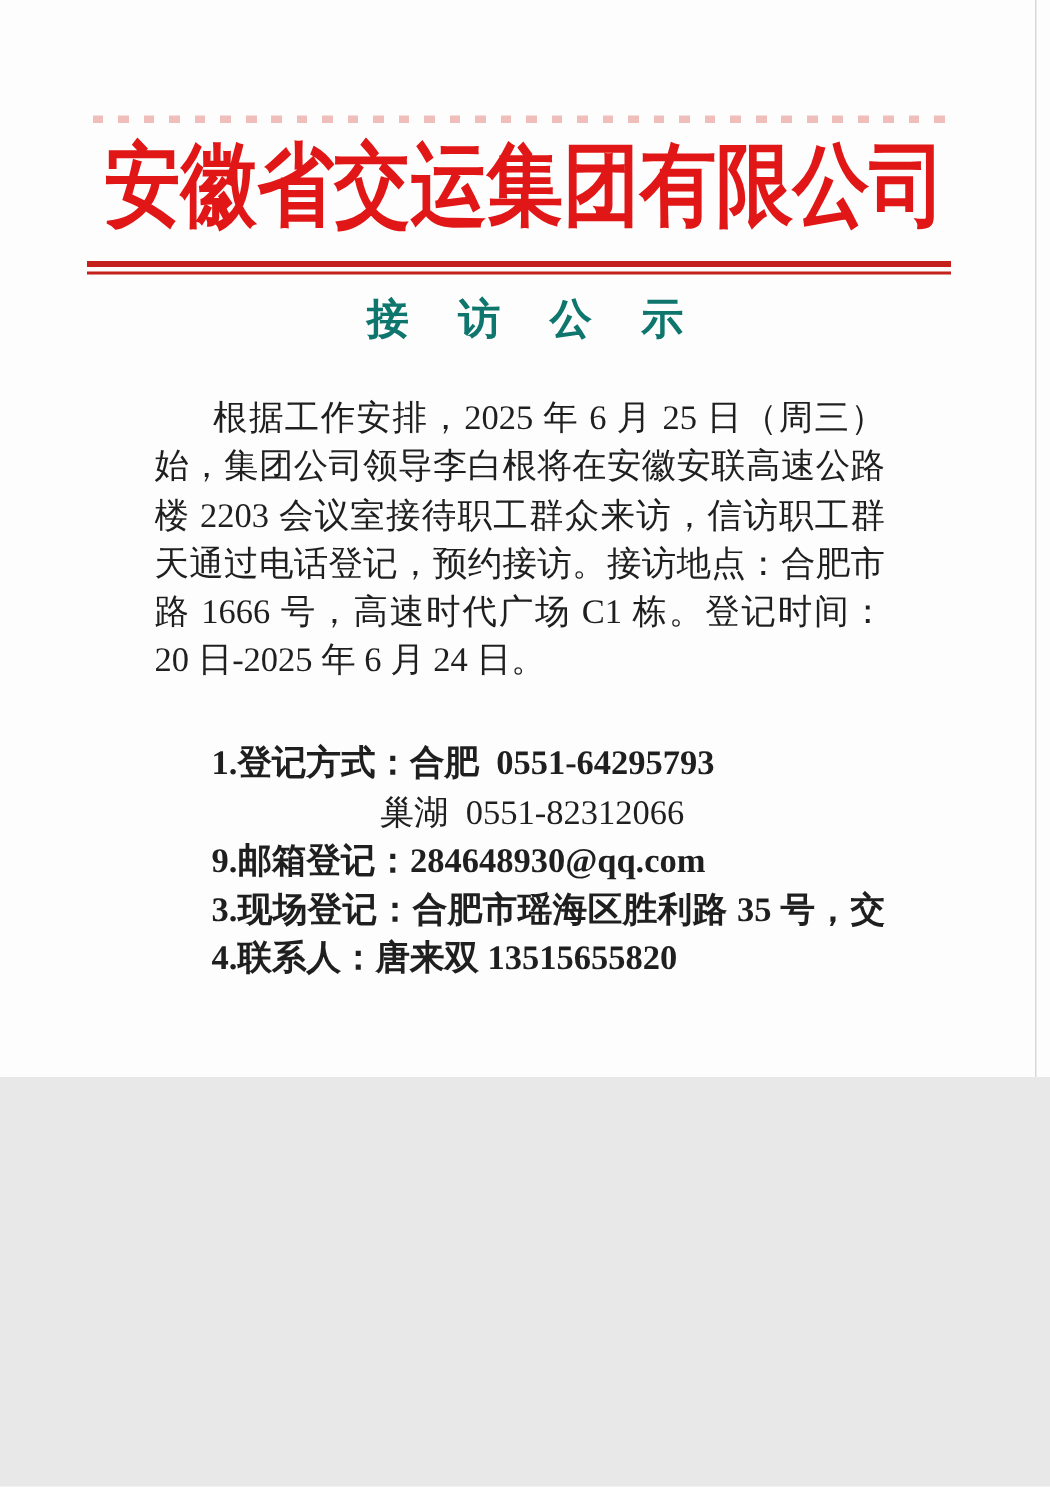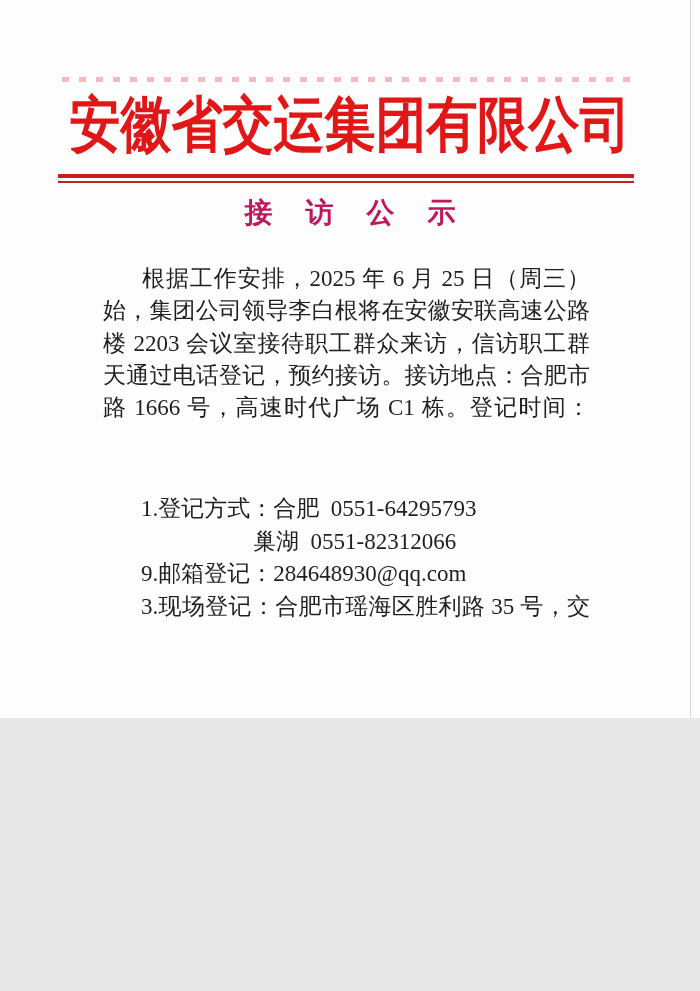--- a/index.html
+++ b/index.html
@@ -18,39 +18,39 @@
     position:absolute; left:0; top:86px; width:700px; margin:0;
     text-align:center; color:#e11616; font-weight:bold; font-size:51px; line-height:1.3;
     transform:scaleY(1.18); transform-origin:50% 0;
     letter-spacing:0px; white-space:nowrap;
   }
   .rule{position:absolute; left:58px; width:576px; background:#c4201c;}
   .rule-h-thick{top:174px; height:4px;}
   .rule-h-thin{top:181px; height:2px;}
   .doc-title{
     position:absolute; left:0; top:194px; width:700px; margin:0;
-    text-align:center; font-size:28px; font-weight:bold; color:#be185d;
+    text-align:center; font-size:28px; font-weight:bold; color:#0f766e;
     letter-spacing:13px; padding-left:13px; box-sizing:border-box; white-space:nowrap;
   }
   .body-para{
     position:absolute; left:103px; top:263px; width:487px;
     font-size:23px; line-height:32.3px;
   }
   .body-para .bline{
     text-align:justify; text-align-last:justify; text-justify:inter-character;
     white-space:normal; overflow:hidden; height:32.3px;
   }
   .body-para .bline:first-child{text-indent:39px;}
   .body-para .bline:last-child{text-align-last:auto;}
   .reg-list{
     position:absolute; left:103px; top:493px; width:487px;
     font-size:23px; line-height:32.5px;
   }
   .rline{height:32.5px; overflow:hidden; white-space:nowrap;}
-  .ind1{padding-left:38px;}
+  .ind1{padding-left:38px;font-weight:bold;}
   .ind2{padding-left:150px;}
   .just{white-space:normal; text-align:justify; text-align-last:justify; text-justify:inter-character;}
   .num{font-family:"Liberation Serif","DejaVu Serif",serif;}
   .sig-org{
     position:absolute; left:408px; top:826px; font-size:20px; letter-spacing:1px; white-space:nowrap;
   }
   .sig-date{
     position:absolute; left:388px; top:858px; font-size:23px; white-space:nowrap;
   }
   .rule-f{position:absolute; left:57px; width:573px; background:#c4201c;}
@@ -75,27 +75,29 @@
   <div class="rule rule-h-thin"></div>
 
   <h2 class="doc-title">接 访 公 示</h2>
 
   <div class="body-para">
     <div class="bline">根据工作安排，2025 年 6 月 25 日（周三）上午 9:00 开</div>
     <div class="bline">始，集团公司领导李白根将在安徽安联高速公路有限公司 22</div>
     <div class="bline">楼 2203 会议室接待职工群众来访，信访职工群众可提前 3</div>
     <div class="bline">天通过电话登记，预约接访。接访地点：合肥市包河区西藏</div>
     <div class="bline">路 1666 号，高速时代广场 C1 栋。登记时间：2025 年 6 月</div>
+    <div class="bline">20 日-2025 年 6 月 24 日。</div>
   </div>
 
   <div class="reg-list">
     <div class="rline ind1"><span>1.登记方式：</span><span>合肥</span>&nbsp;&nbsp;<span class="num">0551-64295793</span></div>
     <div class="rline ind2"><span>巢湖</span>&nbsp;&nbsp;<span class="num">0551-82312066</span></div>
     <div class="rline ind1"><span>9.邮箱登记：</span><span class="num">284648930@qq.com</span></div>
     <div class="rline ind1 just">3.现场登记：合肥市瑶海区胜利路 35 号，交运集团 9 楼</div>
+    <div class="rline ind1"><span>4.联系人：</span><span>唐来双  13515655820</span></div>
   </div>
 
   <div class="sig-org">安徽交运集团</div>
   <div class="sig-date">2025 年 6 月 18 日</div>
 
   <div class="rule-f rule-f-thin"></div>
   <div class="rule-f rule-f-thick"></div>
 
   <svg class="seal" viewBox="0 0 144 144">
     <g fill="#d24040" stroke="none">

